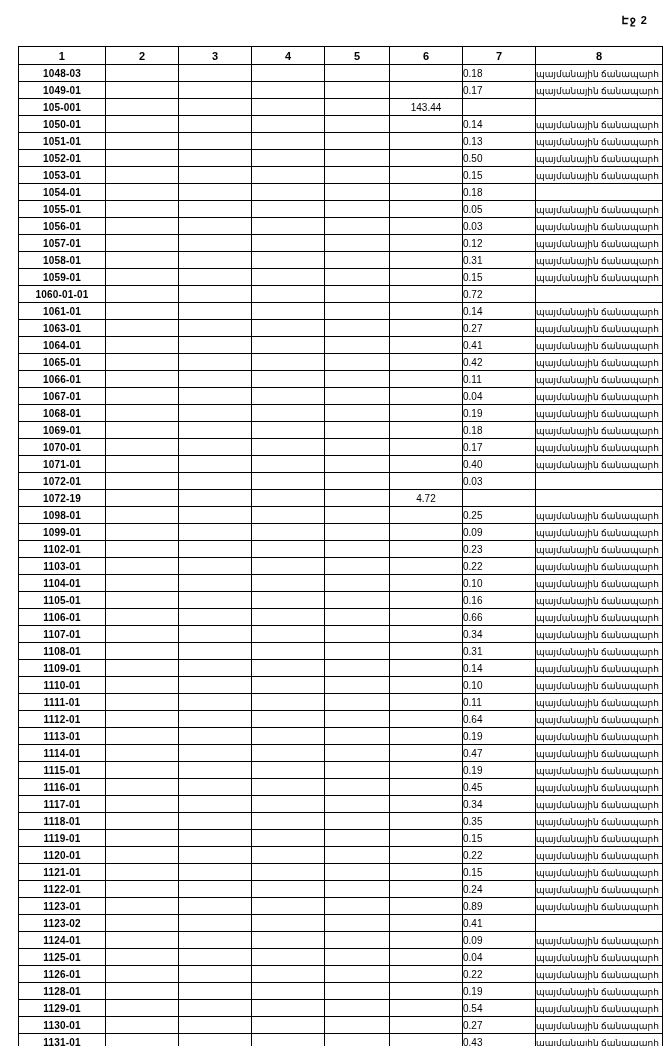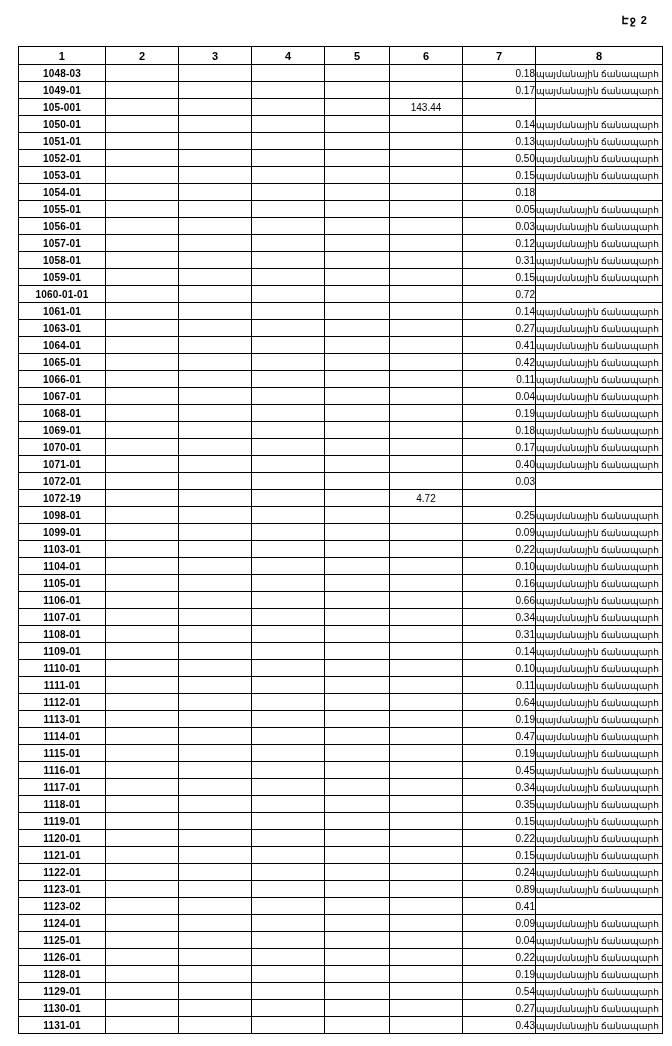--- a/index.html
+++ b/index.html
@@ -50,21 +50,21 @@
     font-weight: bold;
     font-size: 11px;
     height: 17px;
   }
   .c1 { width: 86px; text-align: center; font-weight: bold; font-size: 10.5px; letter-spacing: 0.2px; }
   .c2 { width: 72px; }
   .c3 { width: 72px; }
   .c4 { width: 72px; }
   .c5 { width: 64px; }
   .c6 { width: 72px; text-align: center; }
-  .c7 { width: 72px; text-align: right; }
+  .c7 { width: 72px; text-align: left; }
   .c8 { width: 126px; text-align: left; padding-left: 3px; font-size: 9.5px; }
   .arm {
     font-family: Liberation Serif, serif;
     font-size: 9px;
   }
   .tail {
     position: absolute;
     left: 654px;
     font-size: 8px;
     color: #333;
@@ -366,20 +366,30 @@
           <td class="c1">1099-01</td>
           <td class="c2"></td>
           <td class="c3"></td>
           <td class="c4"></td>
           <td class="c5"></td>
           <td class="c6"></td>
           <td class="c7">0.09</td>
           <td class="c8"><span class="tailwrap"><span class="arm">պայմանային ճանապարհ</span></span></td>
         </tr>
         <tr>
+          <td class="c1">1102-01</td>
+          <td class="c2"></td>
+          <td class="c3"></td>
+          <td class="c4"></td>
+          <td class="c5"></td>
+          <td class="c6"></td>
+          <td class="c7">0.23</td>
+          <td class="c8"><span class="tailwrap"><span class="arm">պայմանային ճանապարհ</span></span></td>
+        </tr>
+        <tr>
           <td class="c1">1103-01</td>
           <td class="c2"></td>
           <td class="c3"></td>
           <td class="c4"></td>
           <td class="c5"></td>
           <td class="c6"></td>
           <td class="c7">0.22</td>
           <td class="c8"><span class="tailwrap"><span class="arm">պայմանային ճանապարհ</span></span></td>
         </tr>
         <tr>

